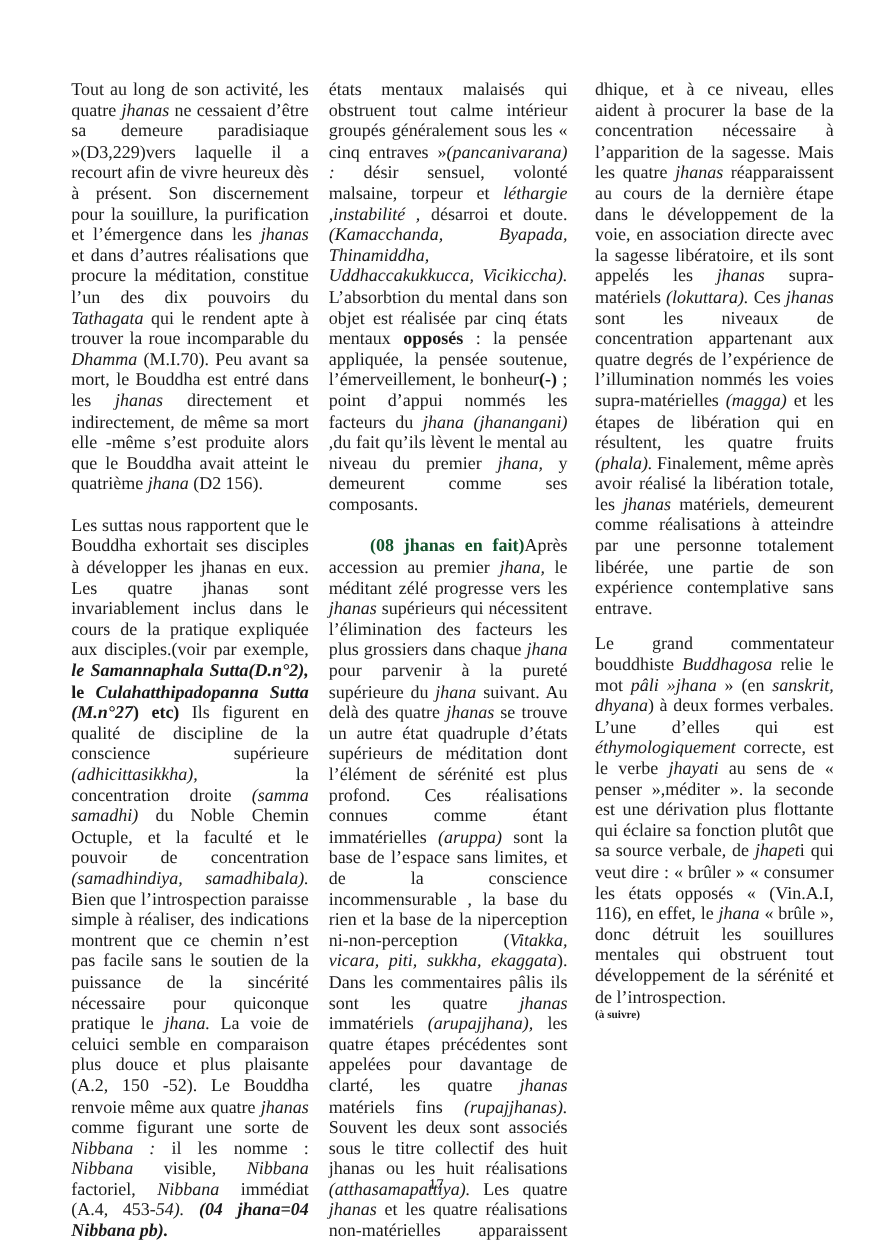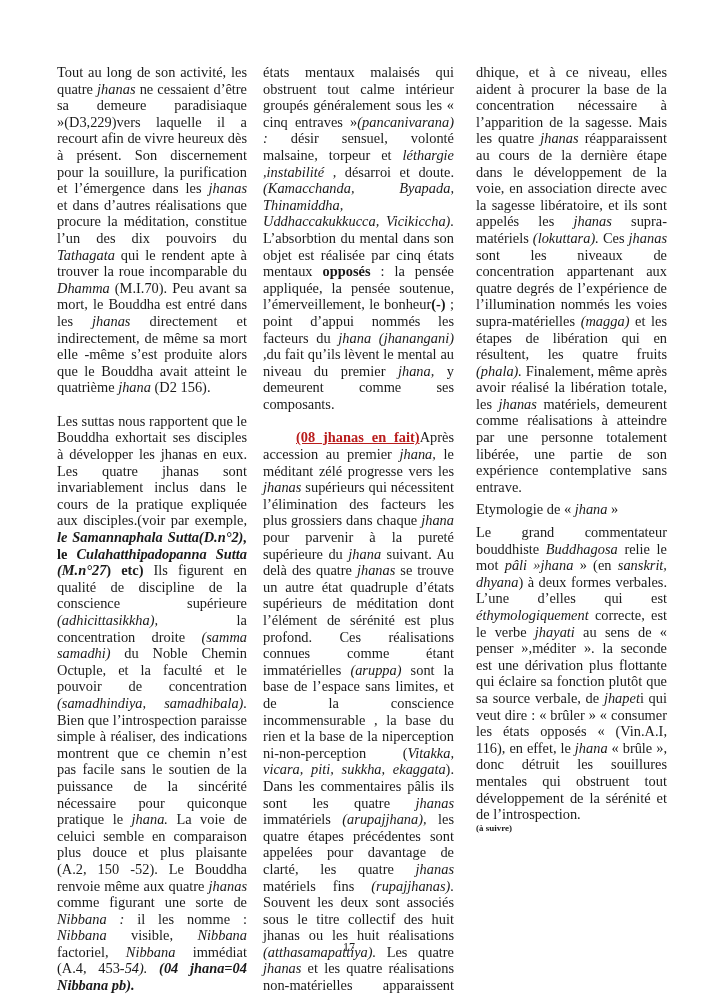--- a/index.html
+++ b/index.html
@@ -6,21 +6,21 @@
     body { width: 706px; height: 995px; position: relative; overflow: hidden;
       font-family: "Liberation Serif", serif; color: #1a1a1a; }
     .col { position: absolute; top: 64px; font-size: 14.4px; line-height: 16.6px;
       text-align: justify; hyphens: none; }
     #col1 { left: 57px; width: 190px; }
     #col2 { left: 263px; width: 191px; }
     #col3 { left: 476px; width: 191px; }
     .col p { margin: 0; }
     .gap { height: 17px; }
     .gap-s { height: 6px; }
-    .blue { color: #b91c1c; font-weight: bold; text-decoration: underline; }
+    .blue { color: #14532d; font-weight: bold; }
     .indent { text-indent: 33px; }
     .suivre { font-size: 9px; line-height: 11px; margin-left: 32px; margin-top: 0; font-weight: bold; }
     #page-number { position: absolute; top: 940px; left: 343px; font-size: 12px; }
     i, em { }
     b { font-weight: bold; font-family: Liberation Serif, serif; }
   </style>
 </head>
 <body>
 
 <div id="col1" class="col">
@@ -30,18 +30,17 @@
     <div class="gap"></div>
   </div>
 <div id="col2" class="col">
     <p><span>états mentaux malaisés qui obstruent tout calme intérieur groupés généralement sous les « cinq entraves »</span><i>(pancanivarana) :</i><span> désir sensuel, volonté malsaine, torpeur et </span><i>léthargie ,instabilité ,</i><span> désarroi et doute. </span><i>(Kamacchanda, Byapada, Thinamiddha, Uddhaccakukkucca, Vicikiccha).</i><span> L’absorbtion du mental dans son objet est réalisée par cinq états mentaux </span><b>opposés</b><span> : la pensée appliquée, la pensée soutenue, l’émerveillement, le bonheur</span><b>(-)</b><span> ; point d’appui nommés les facteurs du </span><i>jhana (jhanangani)</i><span> ,du fait qu’ils lèvent le mental au niveau du premier </span><i>jhana,</i><span> y demeurent comme ses composants.</span></p>
     <div class="gap"></div>
     <p class="indent"><span class="blue">(08 jhanas en fait)</span><span>Après accession au premier </span><i>jhana,</i><span> le méditant zélé progresse vers les </span><i>jhanas</i><span> supérieurs qui nécessitent l’élimination des facteurs les plus grossiers dans chaque </span><i>jhana</i><span> pour parvenir à la pureté supérieure du </span><i>jhana</i><span> suivant. Au delà des quatre </span><i>jhanas</i><span> se trouve un autre état quadruple d’états supérieurs de méditation dont l’élément de sérénité est plus profond. Ces réalisations connues comme étant immatérielles </span><i>(aruppa)</i><span> sont la base de l’espace sans limites, et de la conscience incommensurable , la base du rien et la base de la niperception ni-non-perception (</span><i>Vitakka, vicara, piti, sukkha, ekaggata</i><span>). Dans les commentaires pâlis ils sont les quatre </span><i>jhanas</i><span> immatériels </span><i>(arupajjhana),</i><span> les quatre étapes précédentes sont appelées pour davantage de clarté, les quatre </span><i>jhanas</i><span> matériels fins </span><i>(rupajjhanas).</i><span> Souvent les deux sont associés sous le titre collectif des huit jhanas ou les huit réalisations </span><i>(atthasamapattiya).</i><span> Les quatre </span><i>jhanas</i><span> et les quatre réalisations non-matérielles apparaissent initialement comme états du monde de sérénité profonde appartenant à l’étape préliminaire de la voie boud-</span></p>
   </div>
 <div id="col3" class="col">
     <p><span>dhique, et à ce niveau, elles aident à procurer la base de la concentration nécessaire à l’apparition de la sagesse. Mais les quatre </span><i>jhanas</i><span> réapparaissent au cours de la dernière étape dans le développement de la voie, en association directe avec la sagesse libératoire, et ils sont appelés les </span><i>jhanas</i><span> supra-matériels </span><i>(lokuttara).</i><span> Ces </span><i>jhanas</i><span> sont les niveaux de concentration appartenant aux quatre degrés de l’expérience de l’illumination nommés les voies supra-matérielles </span><i>(magga)</i><span> et les étapes de libération qui en résultent, les quatre fruits </span><i>(phala).</i><span> Finalement, même après avoir réalisé la libération totale, les </span><i>jhanas</i><span> matériels, demeurent comme réalisations à atteindre par une personne totalement libérée, une partie de son expérience contemplative sans entrave.</span></p>
     <div class="gap-s"></div>
-    <p><span>Etymologie de « </span><i>jhana</i><span> »</span></p>
     <div class="gap-s"></div>
     <p><span>Le grand commentateur bouddhiste </span><i>Buddhagosa</i><span> relie le mot </span><i>pâli »jhana</i><span> » (en </span><i>sanskrit, dhyana</i><span>) à deux formes verbales. L’une d’elles qui est </span><i>éthymologiquement</i><span> correcte, est le verbe </span><i>jhayati</i><span> au sens de « penser »,méditer ». la seconde est une dérivation plus flottante qui éclaire sa fonction plutôt que sa source verbale, de </span><i>jhapet</i><span>i qui veut dire : « brûler » «  consumer les états opposés «  (Vin.A.I, 116), en effet, le </span><i>jhana</i><span> « brûle », donc détruit les souillures mentales qui obstruent tout développement de la sérénité et de l’introspection.</span></p>
     <p class="suivre">(à suivre)</p>
   </div>
 <div id="page-number">17</div>
 
 </body></html>

